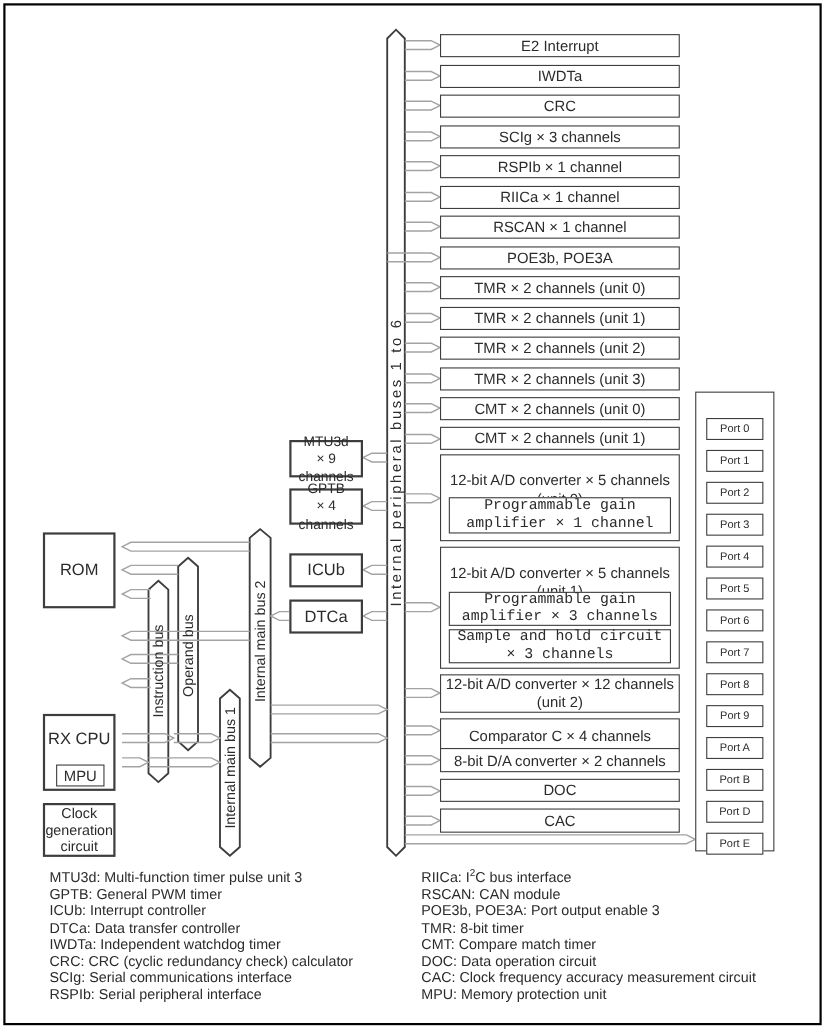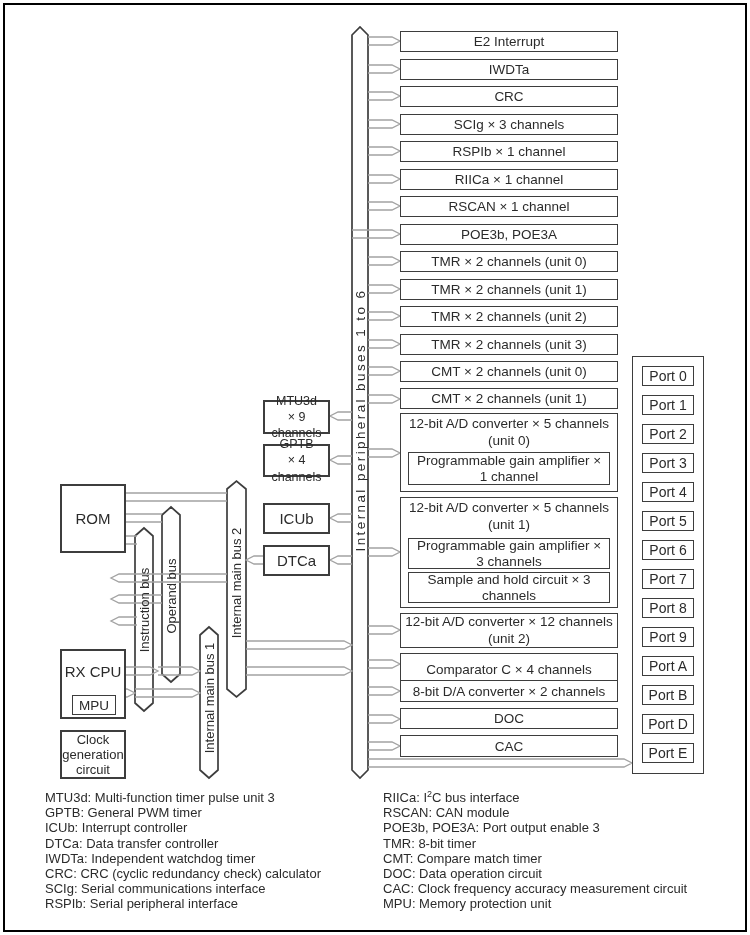--- a/index.html
+++ b/index.html
@@ -5,34 +5,34 @@
   html,body{margin:0;padding:0;background:#fff;}
   .stage{position:relative;width:750px;height:935px;background:#fff;overflow:hidden;
          font-family:"Liberation Sans",sans-serif;color:#2b2b2b;}
   .frame{position:absolute;left:3px;top:3px;right:3px;bottom:3px;border:2px solid #000;}
   svg.layer{position:absolute;left:0;top:0;width:750px;height:935px;}
   .box{position:absolute;background:#fff;border:1.5px solid #3d3d3d;box-sizing:border-box;
        display:flex;align-items:center;justify-content:center;text-align:center;}
   .thick{border-width:2px;}
   .periph{left:400px;width:218px;height:21px;font-size:13.5px;}
   .adc{left:400px;width:218px;flex-direction:column;justify-content:flex-start;font-size:13.5px;}
-  .adc .ttl{margin-top:2px;line-height:1.25;}
+  .adc .ttl{margin-top:15px;line-height:1.25;}
   .adc .unitline{line-height:1.25;}
   .innerbox{position:absolute;left:7px;width:202px;background:#fff;border:1.5px solid #3d3d3d;
             box-sizing:border-box;display:flex;align-items:center;justify-content:center;
-            text-align:center;font-size:13.5px;line-height:1.15;padding:0 6px;}
-  .leftbox{left:60px;width:66px;font-size:15px;}
+            text-align:center;font-size:13.5px;line-height:1.15;padding:0 6px;font-family:Liberation Mono, monospace;}
+  .leftbox{left:39px;width:66px;font-size:15px;}
   .midbox{left:263px;width:67px;}
   .midsmall{font-size:12.5px;line-height:1.3;flex-direction:column;}
   .midbig{font-size:15px;}
   .portwrap{position:absolute;left:632px;top:356px;width:72px;height:418px;
             border:1.5px solid #3d3d3d;box-sizing:border-box;background:#fff;}
   .port{position:absolute;left:9px;width:52px;height:20px;background:#fff;
         border:1.5px solid #3d3d3d;box-sizing:border-box;display:flex;align-items:center;
-        justify-content:center;font-size:14px;}
+        justify-content:center;font-size:10px;margin-top:14px;}
   .vlabel{position:absolute;transform:translate(-50%,-50%) rotate(-90deg);
           white-space:nowrap;font-size:13px;color:#2b2b2b;}
   .vlabel.big{font-size:13.5px;letter-spacing:2.4px;}
   .legend{position:absolute;top:790px;font-size:13px;line-height:15.2px;white-space:nowrap;}
   .legend sup{font-size:9px;line-height:0;}
   .cpu-label{position:absolute;left:0;right:0;top:12px;text-align:center;}
   .mpu{position:absolute;left:10px;top:44px;width:44px;height:20px;border:1.5px solid #3d3d3d;
        background:#fff;display:flex;align-items:center;justify-content:center;font-size:13.5px;
        box-sizing:border-box;}
   .clock{font-size:13px;line-height:1.18;}

